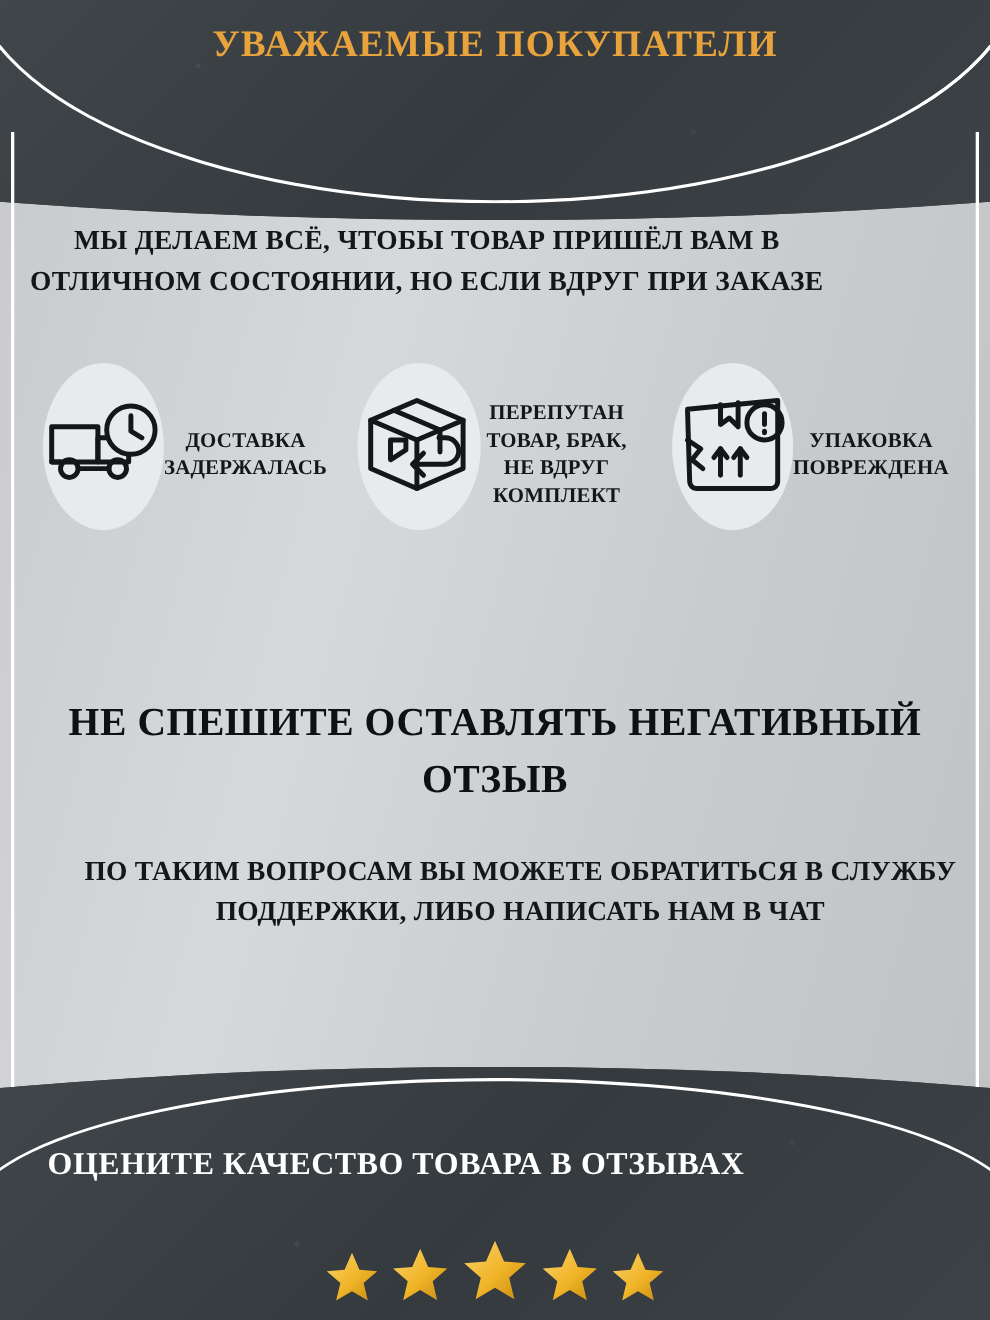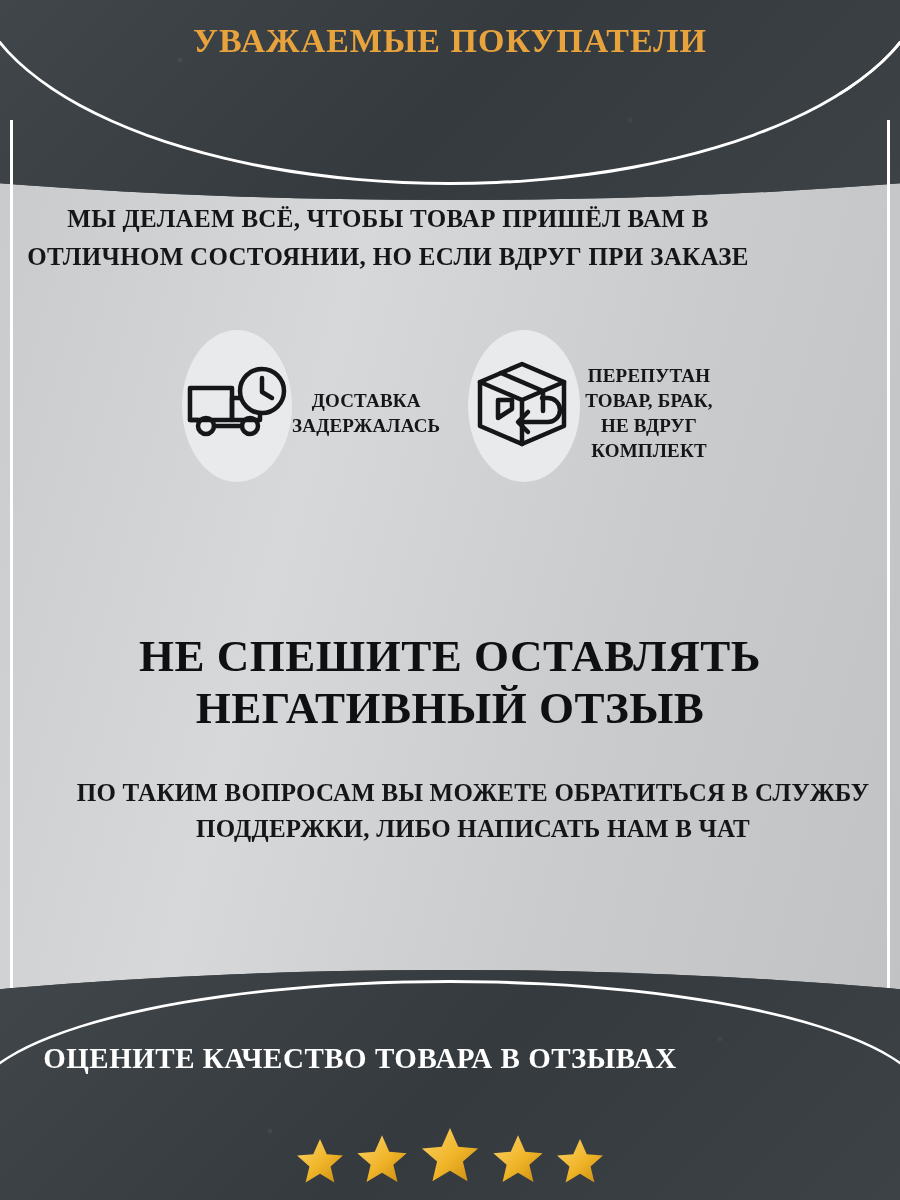--- a/index.html
+++ b/index.html
@@ -124,21 +124,21 @@
     line-height: 25px;
     letter-spacing: 0.2px;
   }
 
   .headline {
     position: absolute;
     top: 630px;
     width: 900px;
     text-align: center;
     color: #0e1012;
-    font-size: 45px;
+    font-size: 36px;
     font-weight: bold;
     line-height: 52px;
     letter-spacing: 0.5px;
   }
 
   .support {
     position: absolute;
     top: 775px;
     width: 900px;
     text-align: center;
@@ -238,20 +238,37 @@
           <path d="M96 28 v44 L54 90"></path>
           <path d="M33 19 L75 37 v20"></path>
           <path d="M44 46 h-14 v18 l14 -9 z" fill="#e9eaeb"></path>
           <path d="M52 68 h28 a12 12 0 0 0 0 -24 h-6"></path>
           <path d="M60 58 l-10 10 l10 10"></path>
         </svg>
       </div>
       <div class="icon-caption">ПЕРЕПУТАН ТОВАР, БРАК, НЕ ВДРУГ КОМПЛЕКТ</div>
     </div>
 
+    <div class="icon-block">
+      <div class="icon-circle">
+        <svg width="110" height="104" viewBox="0 0 110 104" fill="none" stroke="#141618" stroke-width="4.5" stroke-linecap="round" stroke-linejoin="round">
+          <path d="M14 18 L96 10 v74 a6 6 0 0 1 -6 6 H22 a6 6 0 0 1 -6 -6 z"></path>
+          <path d="M44 14 v18 l8 -6 l8 8 V12"></path>
+          <path d="M14 46 l12 8 l-8 10 l10 8"></path>
+          <path d="M44 78 V54"></path>
+          <path d="M38 62 l6 -8 l6 8"></path>
+          <path d="M62 78 V54"></path>
+          <path d="M56 62 l6 -8 l6 8"></path>
+          <circle cx="84" cy="30" r="16"></circle>
+          <path d="M84 22 v10"></path>
+          <path d="M84 38 v1.5"></path>
+        </svg>
+      </div>
+      <div class="icon-caption">УПАКОВКА ПОВРЕЖДЕНА</div>
+    </div>
 
   </div>
 
   <div class="headline">НЕ СПЕШИТЕ ОСТАВЛЯТЬ НЕГАТИВНЫЙ ОТЗЫВ</div>
 
   <div class="support">ПО ТАКИМ ВОПРОСАМ ВЫ МОЖЕТЕ ОБРАТИТЬСЯ В СЛУЖБУ ПОДДЕРЖКИ, ЛИБО НАПИСАТЬ НАМ В ЧАТ</div>
 
   <div class="bottom-band"></div>
   <div class="bottom-hairline"></div>
   <div class="bottom-title">ОЦЕНИТЕ КАЧЕСТВО ТОВАРА В ОТЗЫВАХ</div>

